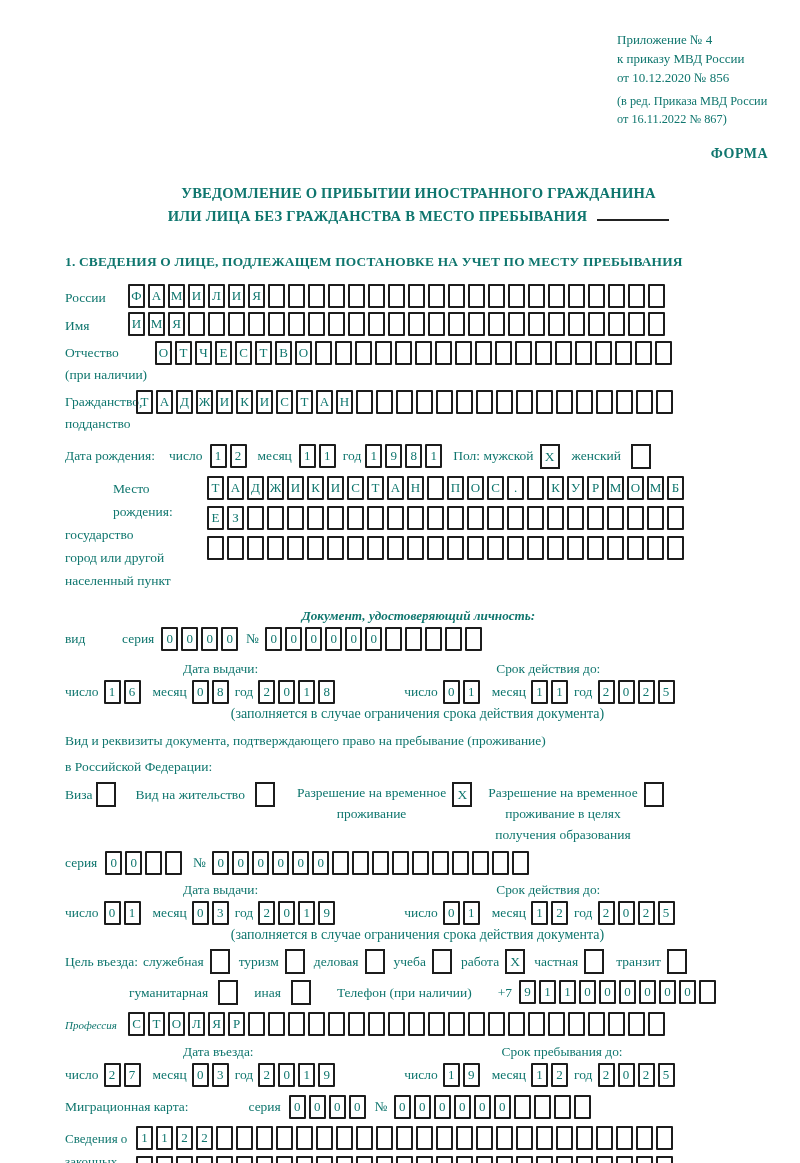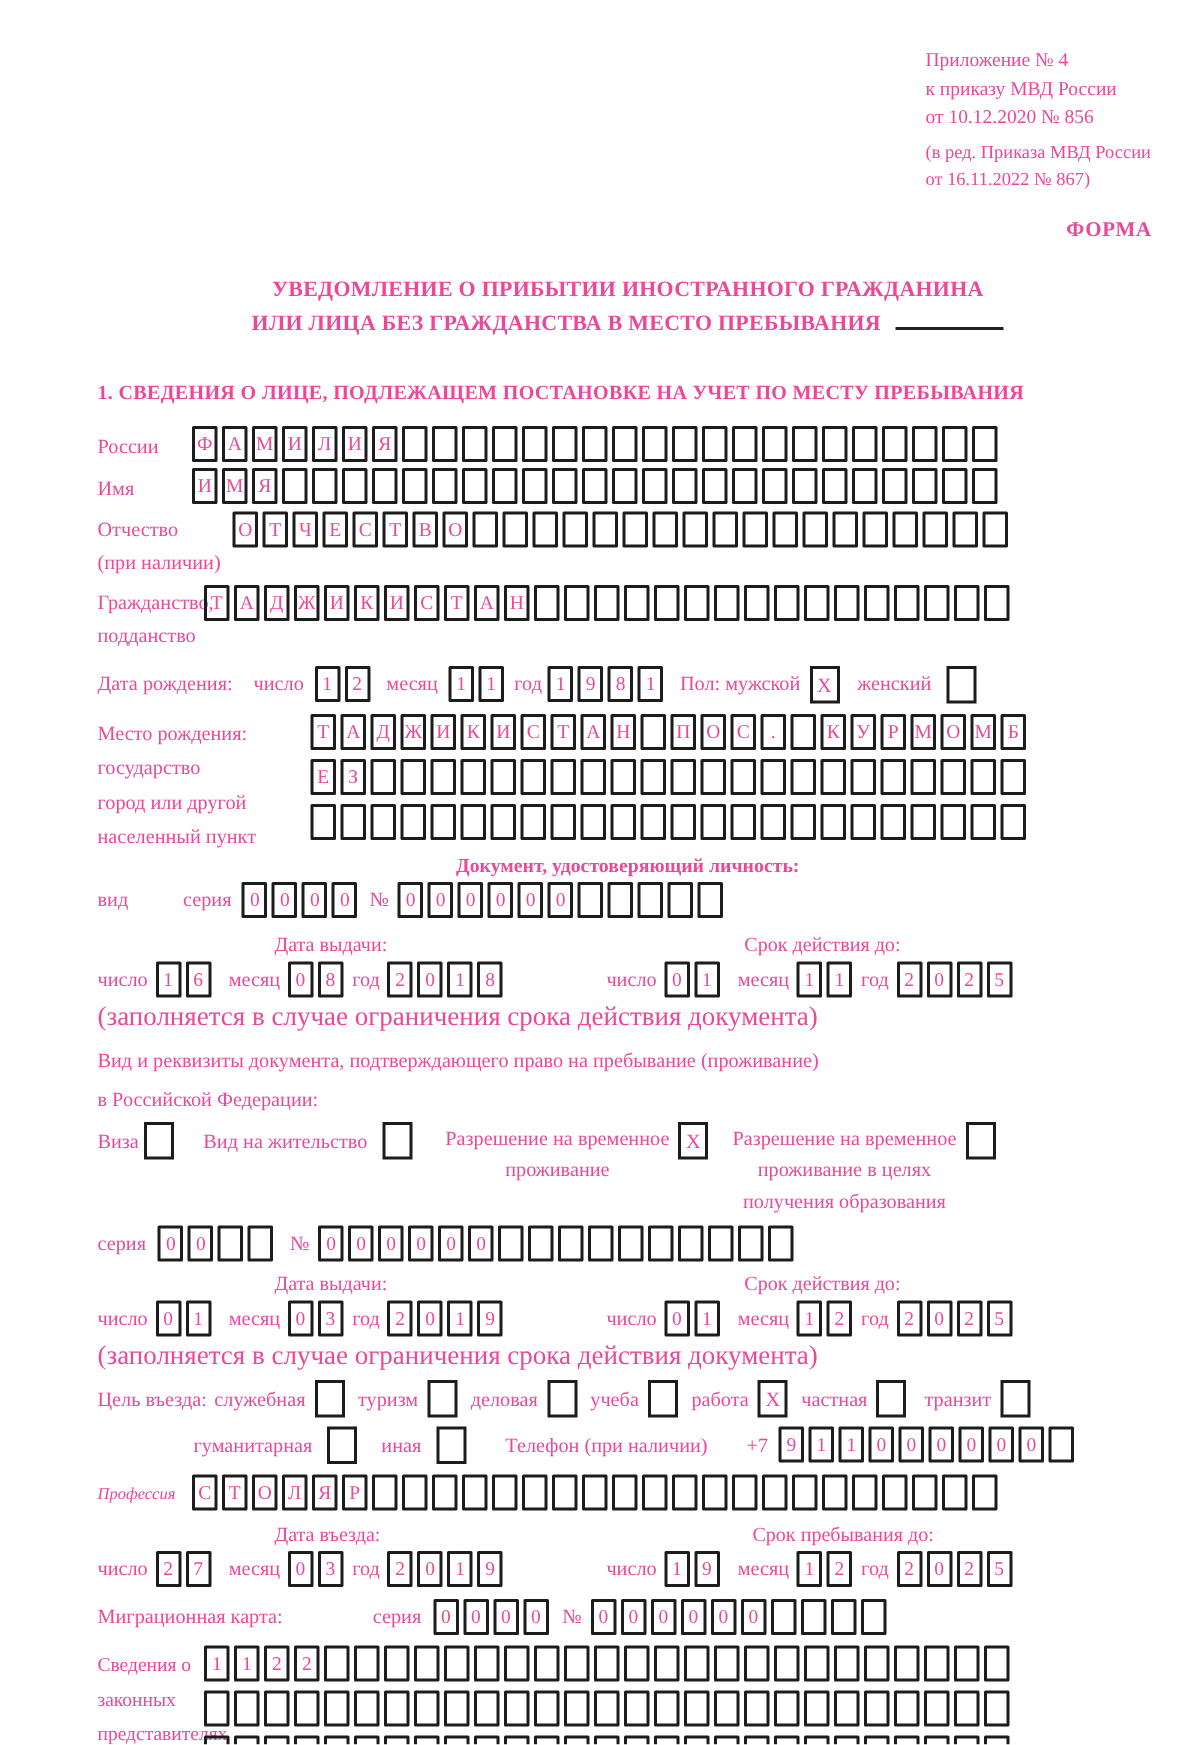--- a/index.html
+++ b/index.html
@@ -1,17 +1,17 @@
 <!DOCTYPE html>
 <html lang="ru"><head>
 <meta charset="utf-8">
 <style>
   html,body{margin:0;padding:0;background:#fff;}
   .page{
-    width:800px;height:1163px;box-sizing:border-box;background:#fff;color:#ec4899;
+    width:800px;height:1163px;box-sizing:border-box;background:#fff;color:#0f766e;
     padding:30px 28px 16px 65px;position:relative;overflow:hidden;
     font-family:"Liberation Serif","DejaVu Serif",serif;font-size:13.5px;
   }
   .hdr-right{margin-left:552px;line-height:19px;font-size:13px;}
   .hdr-right .amend{font-size:12.3px;margin-top:5px;line-height:18px;}
   .forma{text-align:right;font-weight:bold;font-size:14px;margin-top:18px;padding-right:4px;letter-spacing:.5px;}
   .title{ text-align:center;font-weight:bold;font-size:14.6px;line-height:23px;margin-top:20px;letter-spacing:.2px;}
   .title .uline{display:inline-block;width:72px;border-bottom:2px solid #222;height:13px;margin-left:10px;}
   .sec-h{font-weight:bold;font-size:13.4px;margin-top:26px;letter-spacing:.2px;white-space:nowrap;}
   .row{display:flex;align-items:flex-start;margin-top:6px;}
@@ -25,21 +25,21 @@
   .cb{
     box-sizing:border-box;display:inline-block;width:20px;height:25px;border:2px solid #1c1c1c;
     text-align:center;font-size:13.5px;line-height:21px;vertical-align:top;flex:0 0 auto;
   }
   .stack .cellbox{display:block;margin-bottom:6px;}
   .center-bold{text-align:center;font-weight:bold;font-size:13.2px;margin-top:8px;}
   .inline-lbl{line-height:24px;white-space:nowrap;}
   .dgroup{display:flex;align-items:flex-start;white-space:nowrap;}
   .dgroup .inline-lbl{margin-right:5px;}
   .cap-row{display:flex;margin-top:10px;font-size:13.4px;}
-  .note{font-size:18px;text-align:left;padding-right:2px;margin-top:2px;}
+  .note{font-size:14px;text-align:center;padding-right:2px;margin-top:2px;}
   .plain{margin-top:10px;font-size:13.5px;}
   .cbopt{display:flex;align-items:flex-start;}
   .cbopt .t{line-height:25px;margin-right:6px;white-space:nowrap;}
   .cbopt .tc{line-height:21px;text-align:center;margin-right:6px;}
 </style>
 </head>
 <body>
 
 <div class="page">
 
@@ -99,33 +99,33 @@
     <span class="inline-lbl" style="margin:0 4px 0 4px;">год</span>
     <span class="cellbox"><span class="cell">1</span><span class="cell">9</span><span class="cell">8</span><span class="cell">1</span></span>
     <span class="inline-lbl" style="margin:0 6px 0 8px;">Пол: мужской</span>
     <span class="cb">X</span>
     <span class="inline-lbl" style="margin:0 10px 0 12px;">женский</span>
     <span class="cb"></span>
   </div>
 
   <div class="row" style="margin-top:7px;">
     <span class="lbl multi" style="width:142px;line-height:23px;">
-      <span style="display:block;">Место рождения:</span>
+      <span style="display:block;margin-left:48px;">Место рождения:</span>
       <span style="display:block;">государство</span>
       <span style="display:block;">город или другой</span>
       <span style="display:block;">населенный пункт</span>
     </span>
     <span class="stack">
       <span class="cellbox"><span class="cell">Т</span><span class="cell">А</span><span class="cell">Д</span><span class="cell">Ж</span><span class="cell">И</span><span class="cell">К</span><span class="cell">И</span><span class="cell">С</span><span class="cell">Т</span><span class="cell">А</span><span class="cell">Н</span><span class="cell"></span><span class="cell">П</span><span class="cell">О</span><span class="cell">С</span><span class="cell">.</span><span class="cell"></span><span class="cell">К</span><span class="cell">У</span><span class="cell">Р</span><span class="cell">М</span><span class="cell">О</span><span class="cell">М</span><span class="cell">Б</span></span>
       <span class="cellbox"><span class="cell">Е</span><span class="cell">З</span><span class="cell"></span><span class="cell"></span><span class="cell"></span><span class="cell"></span><span class="cell"></span><span class="cell"></span><span class="cell"></span><span class="cell"></span><span class="cell"></span><span class="cell"></span><span class="cell"></span><span class="cell"></span><span class="cell"></span><span class="cell"></span><span class="cell"></span><span class="cell"></span><span class="cell"></span><span class="cell"></span><span class="cell"></span><span class="cell"></span><span class="cell"></span><span class="cell"></span></span>
       <span class="cellbox"><span class="cell"></span><span class="cell"></span><span class="cell"></span><span class="cell"></span><span class="cell"></span><span class="cell"></span><span class="cell"></span><span class="cell"></span><span class="cell"></span><span class="cell"></span><span class="cell"></span><span class="cell"></span><span class="cell"></span><span class="cell"></span><span class="cell"></span><span class="cell"></span><span class="cell"></span><span class="cell"></span><span class="cell"></span><span class="cell"></span><span class="cell"></span><span class="cell"></span><span class="cell"></span><span class="cell"></span></span>
     </span>
   </div>
 
-  <div class="center-bold" style="margin-top:0;">Документ, удостоверяющий личность:</div>
+  <div class="center-bold" style="margin-top:16px;font-style:italic;">Документ, удостоверяющий личность:</div>
 
   <div class="row" style="margin-top:3px;">
     <span class="inline-lbl" style="width:47px;">вид</span>
     <span class="inline-lbl" style="margin:0 7px 0 10px;">серия</span>
     <span class="cellbox"><span class="cell">0</span><span class="cell">0</span><span class="cell">0</span><span class="cell">0</span></span>
     <span class="inline-lbl" style="margin:0 6px 0 5px;">№</span>
     <span class="cellbox"><span class="cell">0</span><span class="cell">0</span><span class="cell">0</span><span class="cell">0</span><span class="cell">0</span><span class="cell">0</span><span class="cell"></span><span class="cell"></span><span class="cell"></span><span class="cell"></span><span class="cell"></span></span>
   </div>
 
   <div class="cap-row">

